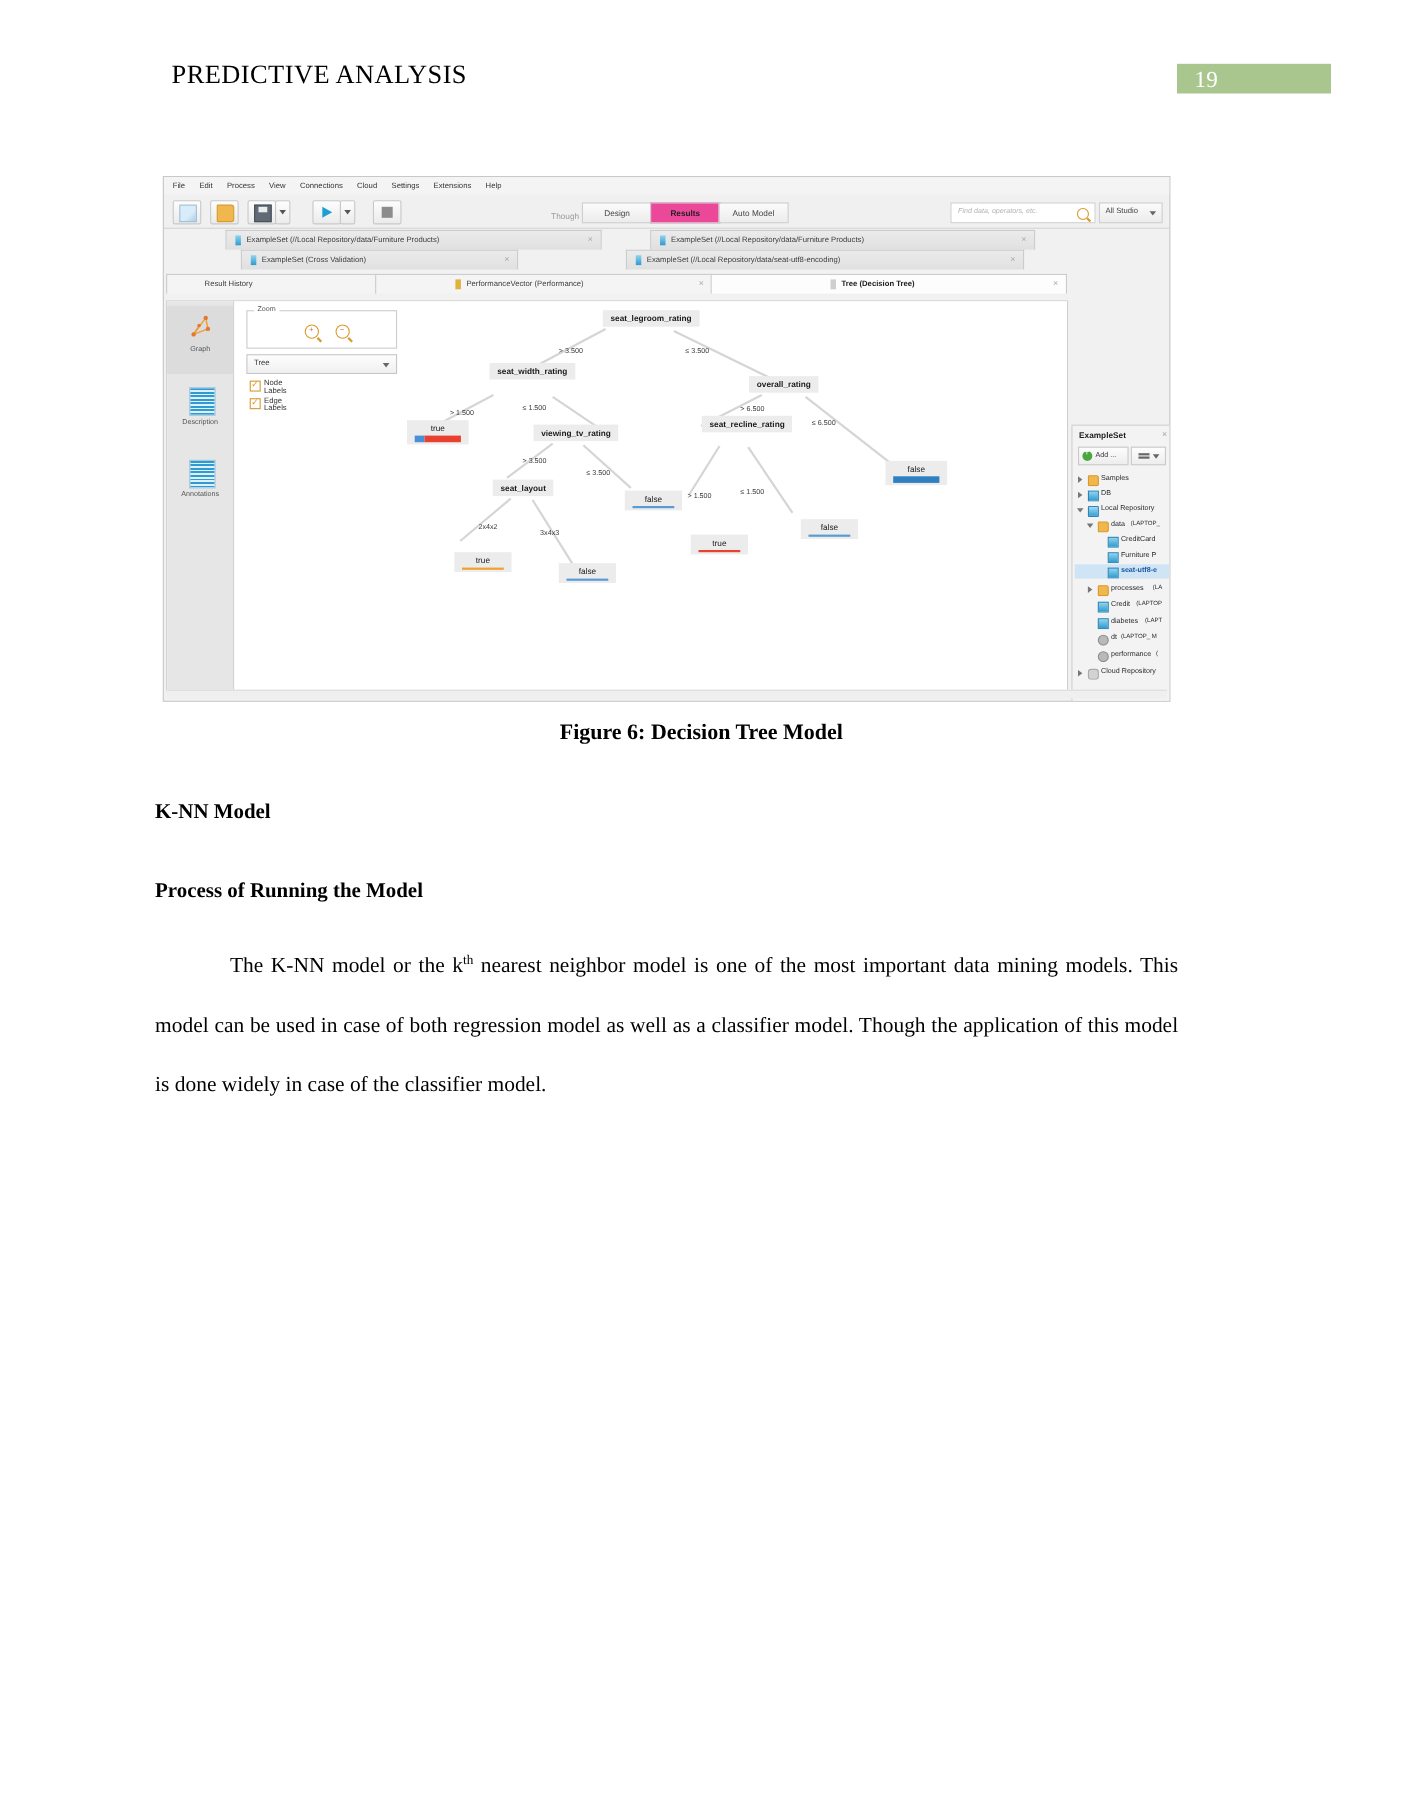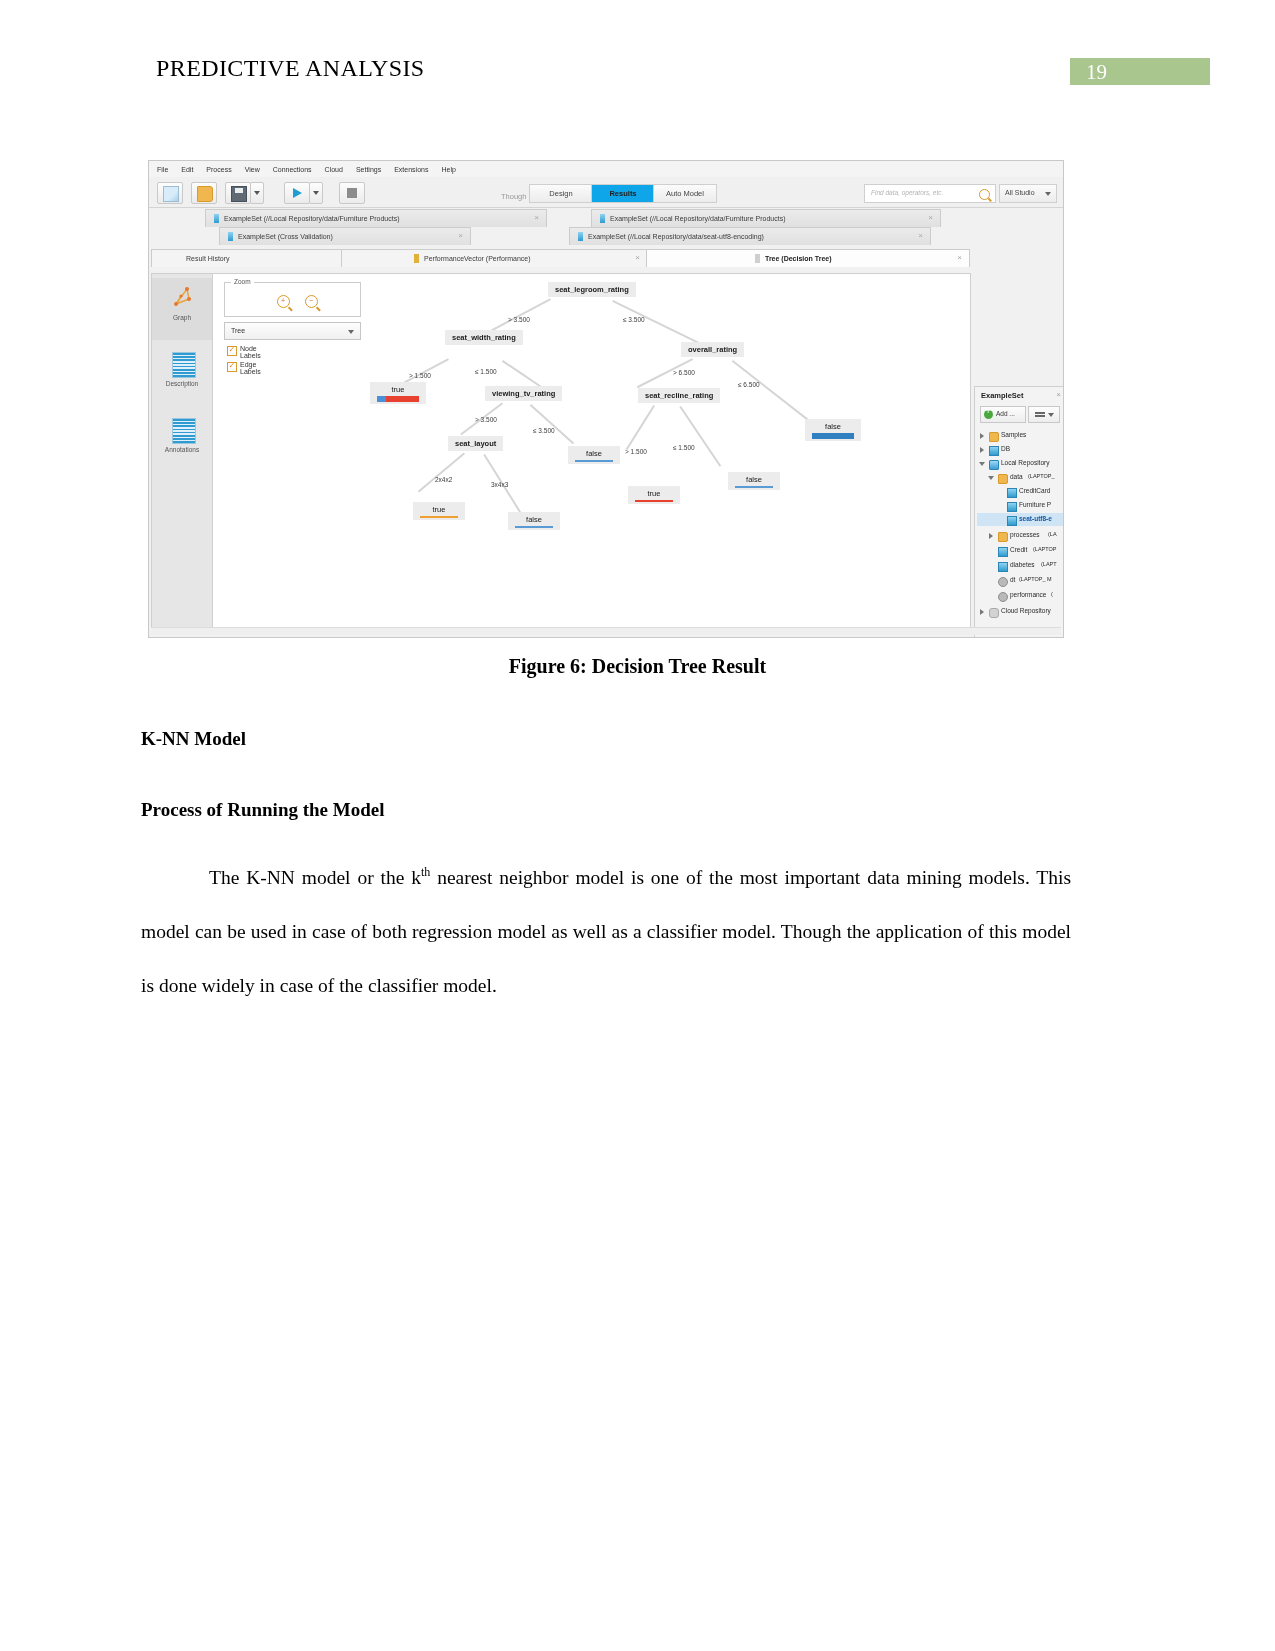--- a/index.html
+++ b/index.html
@@ -100,21 +100,21 @@
     position:absolute; left:352px; top:15px; font-size:7.5px; color:#999;
   }
   .view-tab {
     position:absolute; top:7px; height:17px;
     background:linear-gradient(#fbfbfb,#ececec);
     border:1px solid #cfcfcf;
     font-size:7.5px; color:#444;
     display:flex; align-items:center; justify-content:center;
   }
   .view-tab.active {
-    background:#0ea5e9; font-weight:bold; color:#222;
+    background:#ec4899; font-weight:bold; color:#222;
   }
 
   .search-box {
     position:absolute; left:715px; top:7px; width:130px; height:17px;
     background:#fff; border:1px solid #cfcfcf;
   }
   .search-box .ph {
     position:absolute; left:6px; top:4px; font-size:6.5px;
     color:#b4b4b4; font-style:italic;
   }
@@ -485,21 +485,21 @@
       <div class="edge" style="left:318px; top:130px; width:58px; transform:rotate(42deg);"></div>
       <div class="edge" style="left:442px; top:132px; width:52px; transform:rotate(122deg);"></div>
       <div class="edge" style="left:468px; top:132px; width:72px; transform:rotate(56deg);"></div>
       <div class="edge" style="left:252px; top:180px; width:60px; transform:rotate(140deg);"></div>
       <div class="edge" style="left:272px; top:180px; width:68px; transform:rotate(58deg);"></div>
 
       <div class="tnode" style="left:335px; top:8px">seat_legroom_rating</div>
       <div class="tnode" style="left:232px; top:56px">seat_width_rating</div>
       <div class="tnode" style="left:468px; top:68px">overall_rating</div>
       <div class="tnode" style="left:272px; top:112px">viewing_tv_rating</div>
-      <div class="tnode" style="left:425px; top:114px">seat_recline_rating</div>
+      <div class="tnode" style="left:425px; top:104px">seat_recline_rating</div>
       <div class="tnode" style="left:235px; top:162px">seat_layout</div>
 
       <div class="tleaf" style="left:157px; top:108px; width:42px">
         <div>true</div>
         <div class="leafbar">
           <div style="width:22%; background:#4a90d9"></div>
             <div style="width:78%; background:#e8412f"></div>
         </div>
       </div>
       <div class="tleaf" style="left:592px; top:145px; width:42px">
@@ -653,18 +653,18 @@
         <span class="ri cloud" style="left:12px"></span>
         <span class="rtxt" style="left:24px">Cloud Repository</span>
       </div>
 
     </div>
   </div>
 
   <div class="statusbar"></div>
 </div>
 
-<div class="figure-caption">Figure 6: Decision Tree Result</div>
+<div class="figure-caption">Figure 6: Decision Tree Model</div>
 
 <div class="h-section" style="top:728px">K-NN Model</div>
 <div class="h-section" style="top:799px">Process of Running the Model</div>
 
 <div class="body-par"><span class="indent"></span><span>The K-NN model or the k</span><sup>th</sup><span> nearest neighbor model is one of the most important data mining models. This model can be used in case of both regression model as well as a classifier model. Though the application of this model is done widely in case of the classifier model.</span></div>
 
 </body></html>

